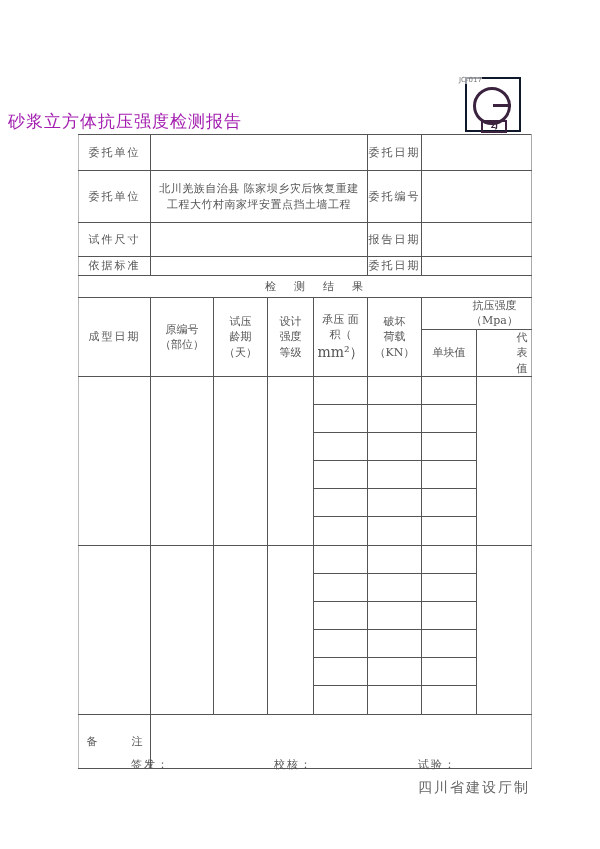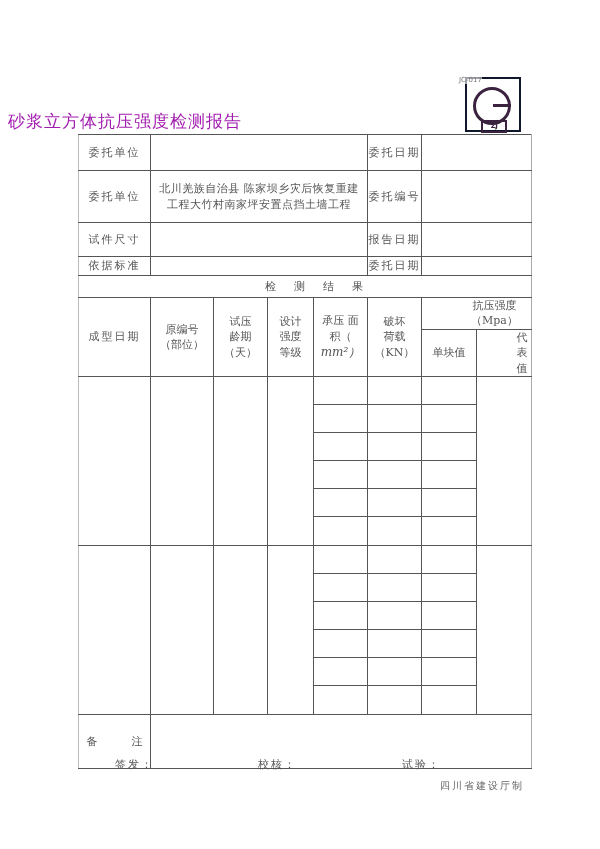--- a/index.html
+++ b/index.html
@@ -39,28 +39,28 @@
   .tbl td {
     border: 1px solid #555; padding: 0; text-align: center; vertical-align: middle;
     font-size: 11px; color: #555; line-height: 1.4;
   }
   .tbl .outer-l { border-left-color: #bbb; margin-top: 28px; }
   .tbl .outer-r { border-right-color: #aaa; padding-left: 36px; }
   .lbl { letter-spacing: 2px; }
   .proj { font-size: 9px; line-height: 17px; letter-spacing: 0.5px; padding: 0 4px !important; }
   .results { letter-spacing: 18px; }
   .hdr { font-size: 10px; line-height: 16px; }
-  .small { font-size: 12px; font-style: italic; }
+  .small { font-size: 14px; }
   .remark { letter-spacing: 0; }
   .remark span { display: inline-block; }
   .sign {
-    position: absolute; top: 757px; font-size: 11px; color: #555; letter-spacing: 2px;
+    position: absolute; top: 757px; font-size: 11px; color: #555; letter-spacing: 2px; margin-left: 16px;
   }
   .maker {
-    position: absolute; top: 779px; left: 440px; font-size: 10px; color: #666; letter-spacing: 2px;
+    position: absolute; top: 779px; left: 418px; font-size: 14px; color: #666; letter-spacing: 2px;
   }
 </style>
 </head>
 <body>
 
 <div class="logo">
   <span class="code">JC-017</span>
   <div class="ring"></div>
   <div class="bar"></div>
   <div class="mark">ZJ</div>

